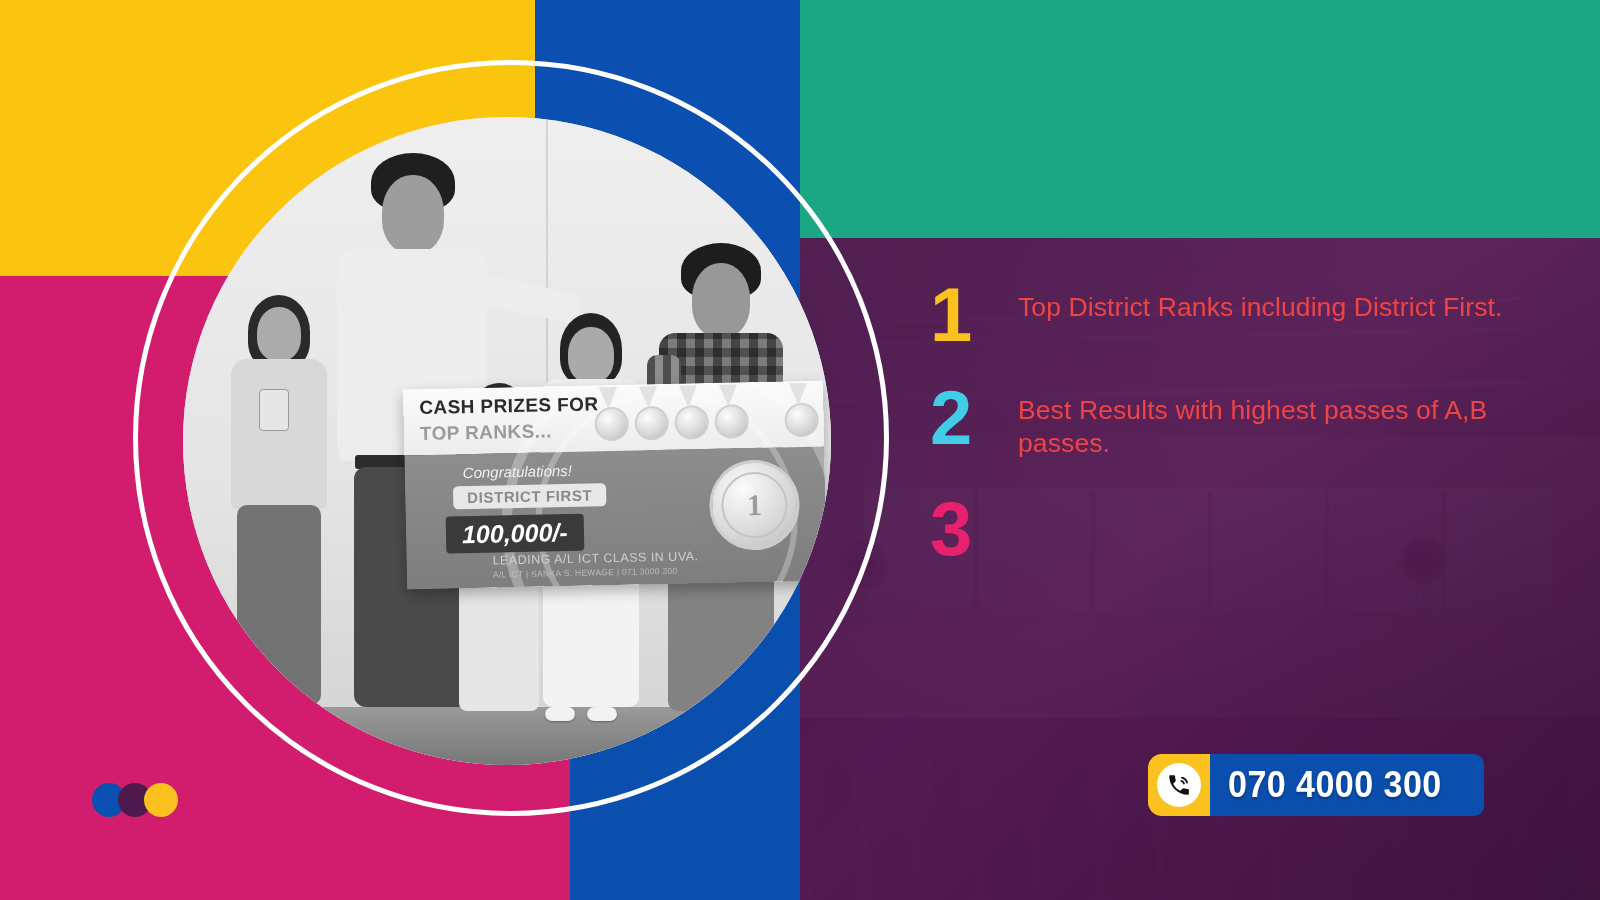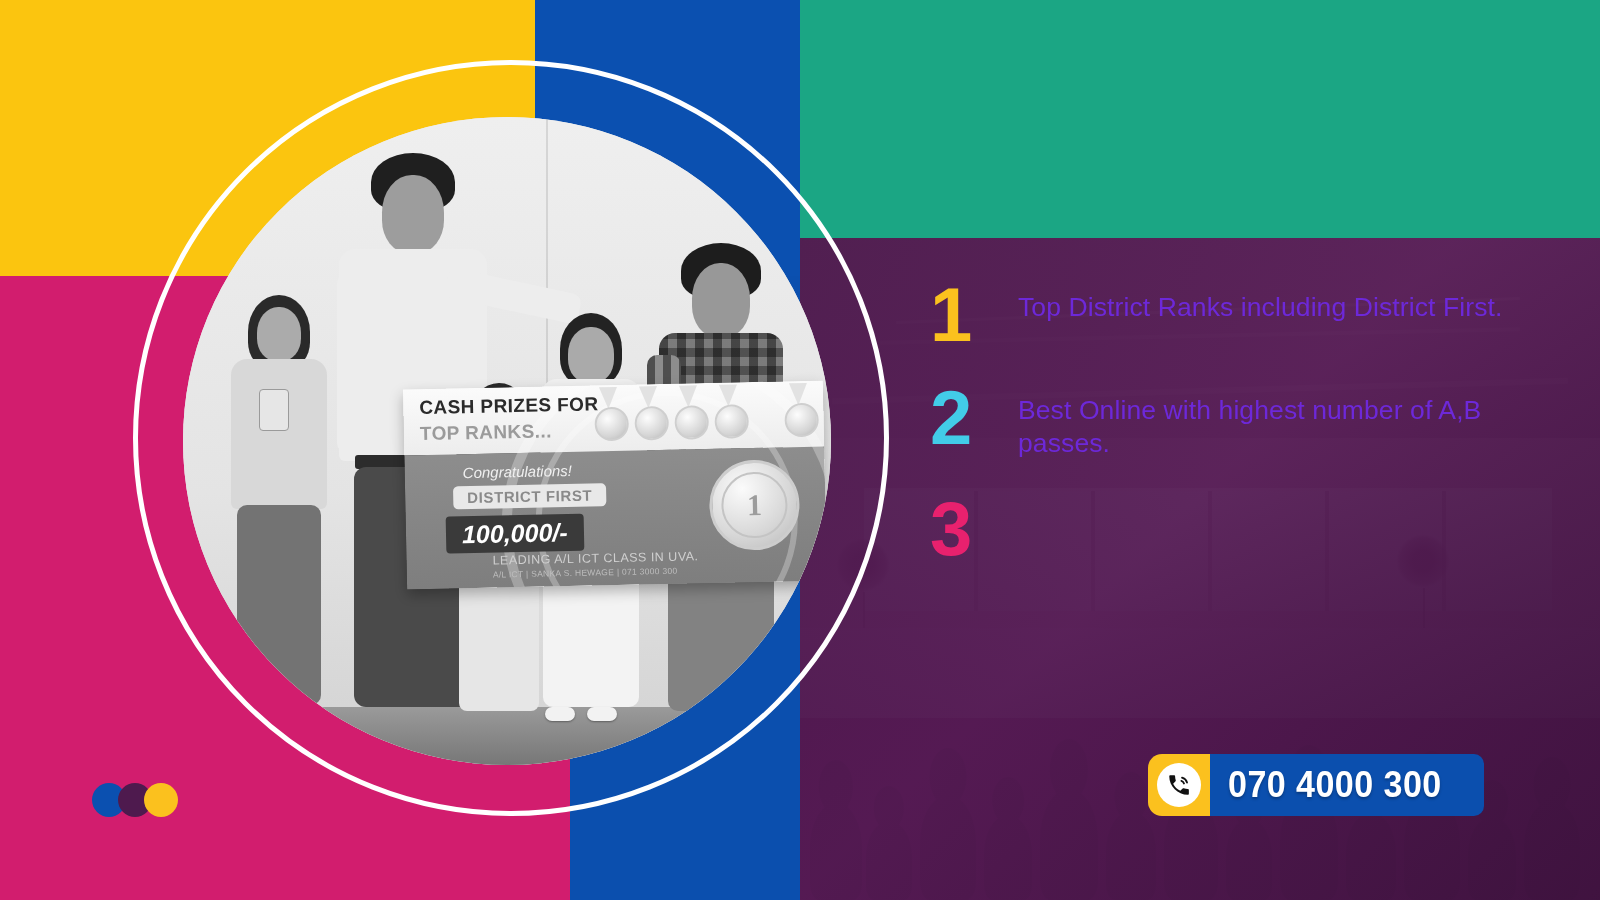--- a/index.html
+++ b/index.html
@@ -124,21 +124,21 @@
 
   
   #list{position:absolute;left:930px;top:282px;width:600px;z-index:7;}
   .row{display:flex;align-items:flex-start;margin-bottom:36px;}
   .num{
     width:88px;flex:0 0 88px;
     font-size:76px;font-weight:bold;line-height:.88;
     letter-spacing:-2px;
   }
   .row-text{
-    color:#6d28d9;font-size:26.5px;line-height:1.24;
+    color:#ef4444;font-size:26.5px;line-height:1.24;
     padding-top:9px;font-weight:400;letter-spacing:.1px;
   }
 
   
   #phone-badge{
     position:absolute;left:1148px;top:763px;height:44px;z-index:8;
     display:flex;align-items:center;
   }
   #phone-icon-box{
     width:62px;height:62px;border-radius:14px 0 0 14px;background:#FBC11E;
@@ -302,21 +302,21 @@
 
   <div id="list">
 
     <div class="row">
       <div class="num" style="color:#FBC11E;">1</div>
       <div class="row-text">Top District Ranks including District First.</div>
     </div>
 
     <div class="row">
       <div class="num" style="color:#42CCE8;">2</div>
-      <div class="row-text">Best Online with highest number of A,B passes.</div>
+      <div class="row-text">Best Results with highest passes of A,B passes.</div>
     </div>
 
     <div class="row">
       <div class="num" style="color:#E8216E;">3</div>
     </div>
 
   </div>
 
   <div id="phone-badge">
     <div id="phone-icon-box">

